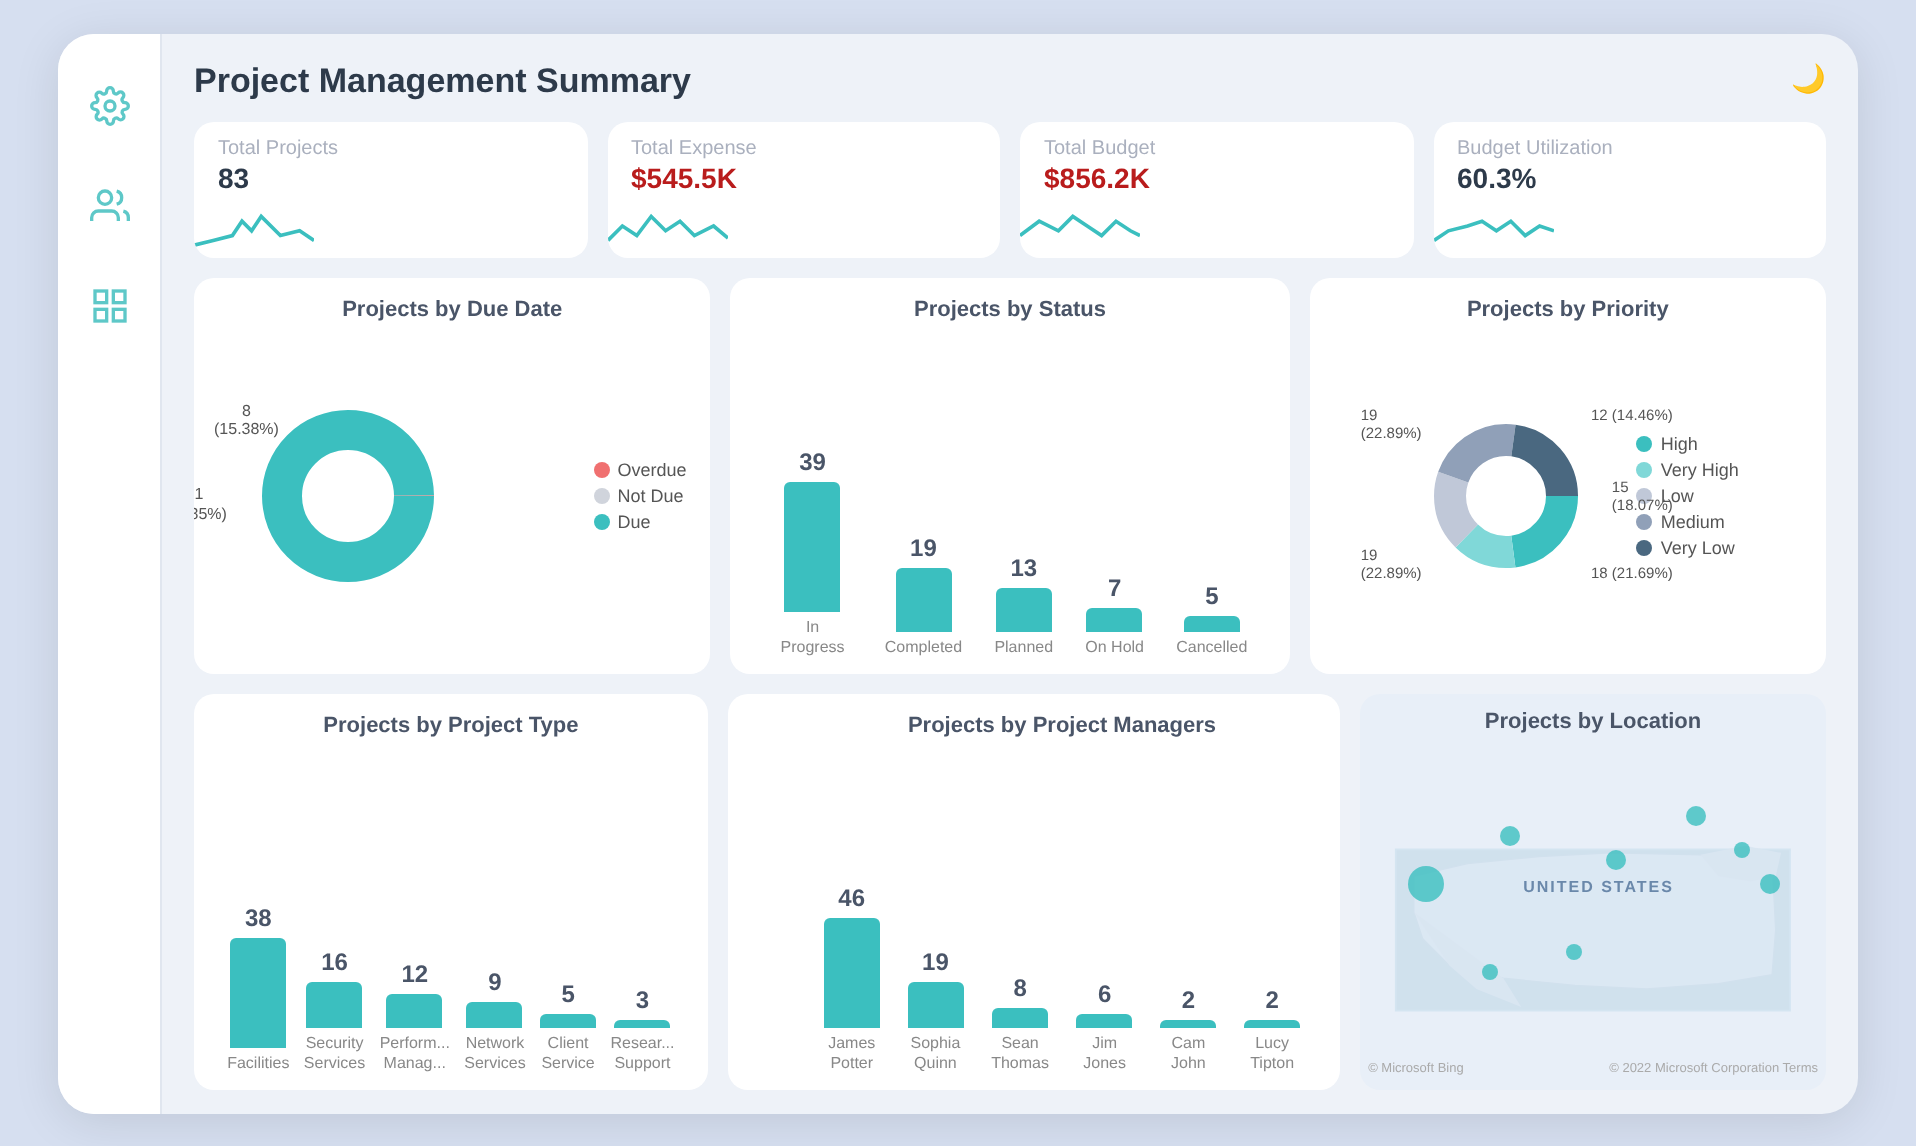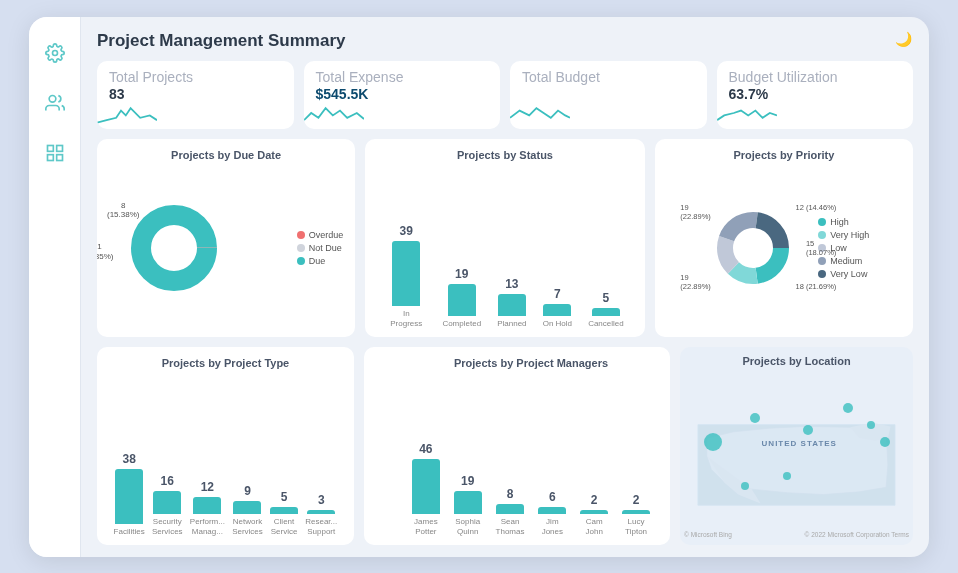--- a/index.html
+++ b/index.html
@@ -83,32 +83,32 @@
       background: #fff;
       border-radius: 10px;
       padding: 8px 12px 6px 12px;
       display: flex;
       flex-direction: column;
       min-height: 68px;
       position: relative;
       overflow: hidden;
     }
     .kpi-label {
-      font-size: 14px;
+      font-size: 10px;
       color: #aab0be;
       font-weight: 500;
       margin-bottom: 2px;
     }
     .kpi-value {
       font-size: 14px;
       font-weight: 700;
       color: #2d3a4a;
       line-height: 1.1;
     }
-    .kpi-value.teal { color: #0c4a6e; }
+    .kpi-value.teal { color: #b91c1c; }
     .sparkline {
       position: absolute;
       bottom: 4px;
       left: 0;
       right: 0;
       height: 24px;
     }
     
     .chart-row {
       display: flex;
@@ -287,27 +287,28 @@
         </div>
         <div class="kpi-card">
           <div class="kpi-label">Total Expense</div>
           <div class="kpi-value teal">$545.5K</div>
           <svg class="sparkline" viewBox="0 0 50 20" preserveAspectRatio="none">
             <path d="M0,16 L6,10 L12,14 L18,6 L24,12 L30,8 L36,14 L44,10 L50,15" fill="none" stroke="#3bbfbf" stroke-width="1.5"></path>
           </svg>
         </div>
         <div class="kpi-card">
           <div class="kpi-label">Total Budget</div>
+          <div class="kpi-value teal">$856.2K</div>
           <svg class="sparkline" viewBox="0 0 50 20" preserveAspectRatio="none">
             <path d="M0,14 L8,8 L16,12 L22,6 L28,10 L34,14 L40,8 L46,12 L50,14" fill="none" stroke="#3bbfbf" stroke-width="1.5"></path>
           </svg>
         </div>
         <div class="kpi-card">
           <div class="kpi-label">Budget Utilization</div>
-          <div class="kpi-value">63.7%</div>
+          <div class="kpi-value">60.3%</div>
           <svg class="sparkline" viewBox="0 0 50 20" preserveAspectRatio="none">
             <path d="M0,16 L6,12 L14,10 L20,8 L26,12 L32,8 L38,14 L44,10 L50,12" fill="none" stroke="#3bbfbf" stroke-width="1.5"></path>
           </svg>
         </div>
       </div>
 
     <div class="chart-row">
 
       <div class="chart-card w1">
         <div class="chart-title">Projects by Due Date</div>

